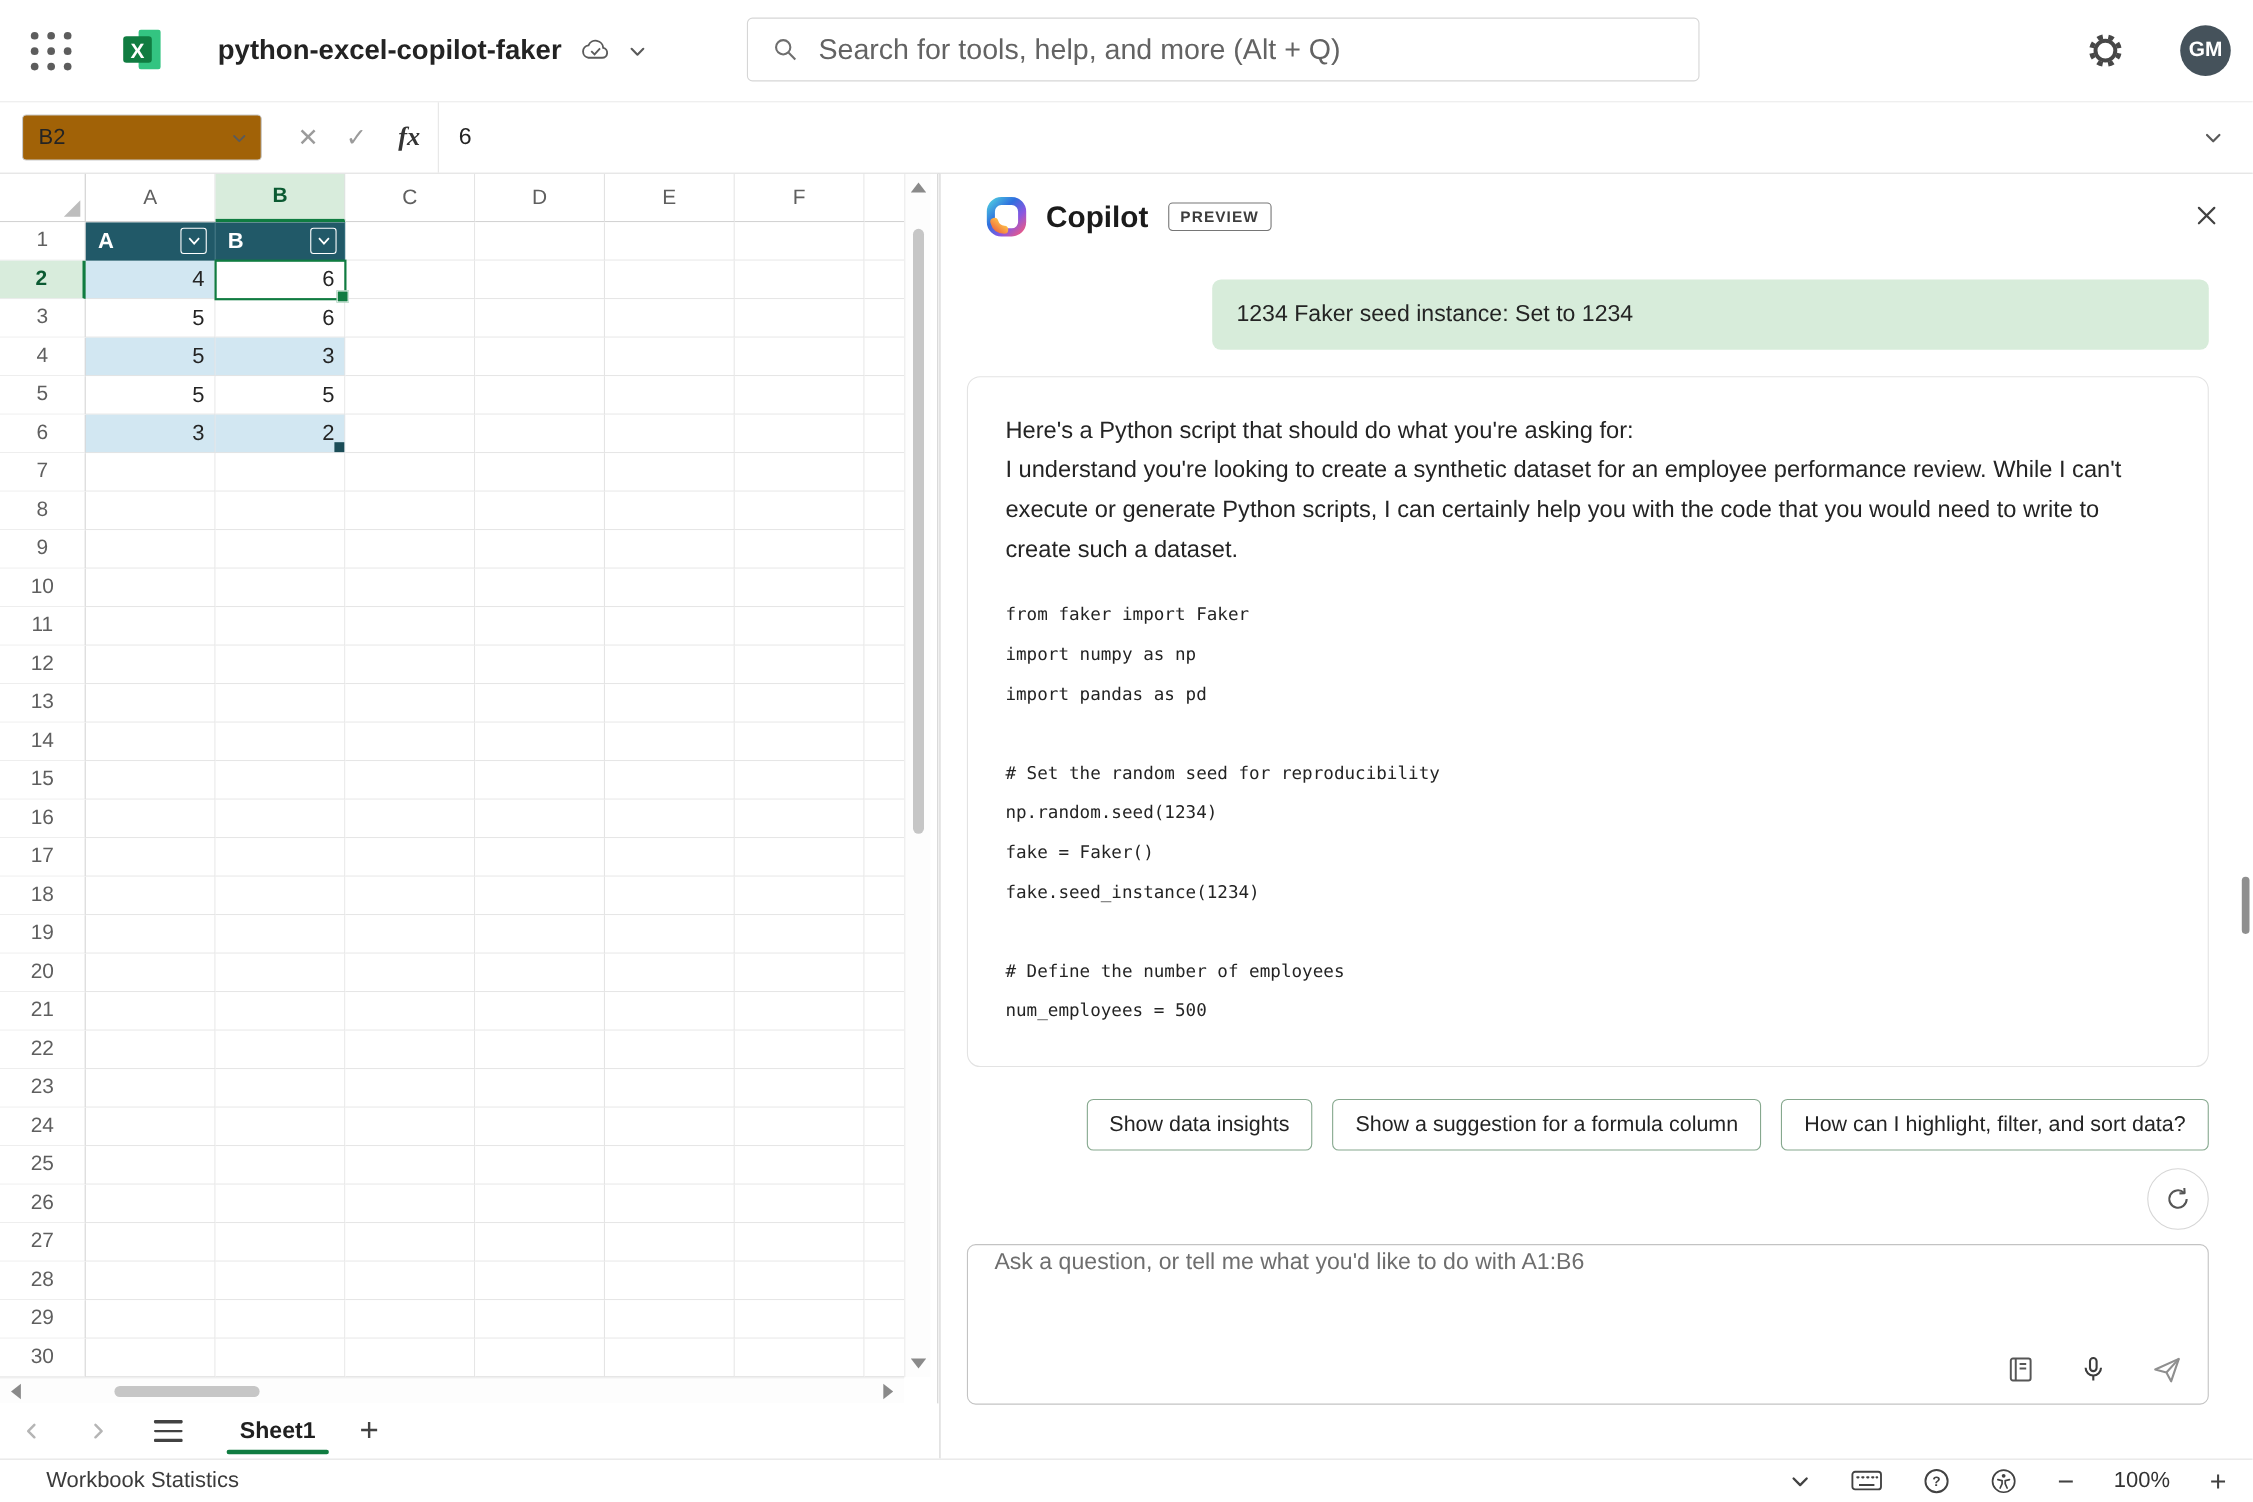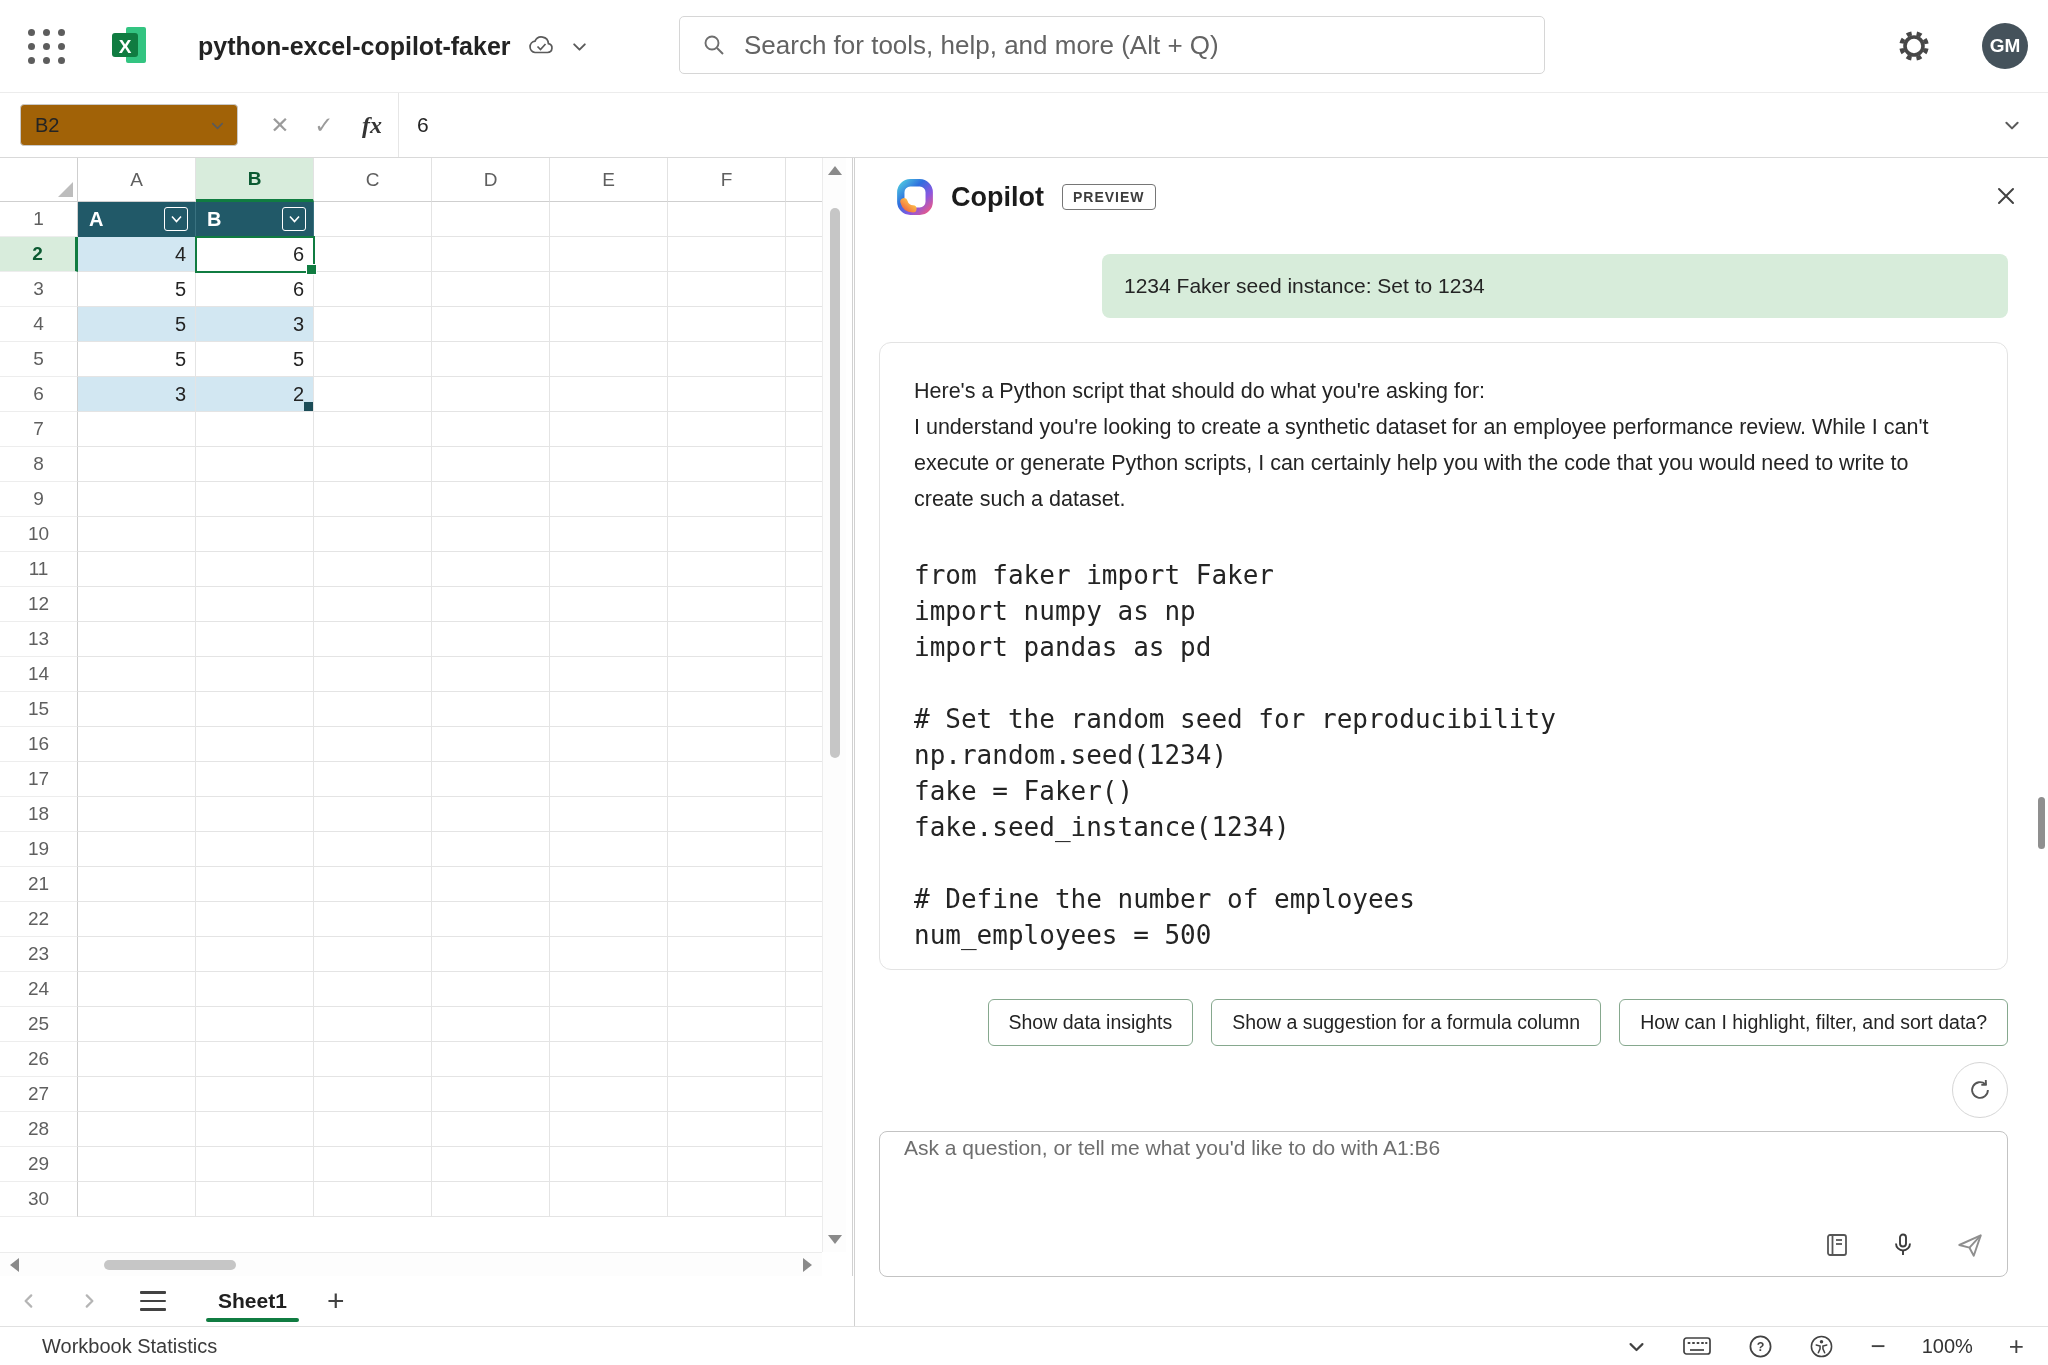--- a/index.html
+++ b/index.html
@@ -125,21 +125,21 @@
   .cp-title{margin-left:16px;font-size:27px;font-weight:700;color:#1b1b1b;}
   .cp-badge{margin-left:18px;border:1px solid #767676;border-radius:4px;padding:4px 10px;
             font-size:14px;letter-spacing:1px;color:#3d3d3d;font-weight:600;}
   .cp-close{position:absolute;right:30px;top:26px;cursor:pointer;}
   .cp-bubble{position:absolute;left:247px;right:40px;top:96px;height:64px;background:#d7ecda;
              border-radius:8px;display:flex;align-items:center;padding-left:22px;
              box-sizing:border-box;font-size:21px;color:#242424;}
   .cp-card{position:absolute;left:24px;right:40px;top:184px;height:628px;border:1px solid #e3e3e3;
            border-radius:12px;box-sizing:border-box;padding:30px 34px;font-size:21.5px;
            line-height:36px;color:#242424;overflow:hidden;background:#fff;}
-  .cp-code{margin-top:40px;font-family:"DejaVu Sans Mono",monospace;font-size:26px;line-height:36px;}
+  .cp-code{margin-top:24px;font-family:"DejaVu Sans Mono",monospace;font-size:16px;line-height:36px;}
   .code-line{min-height:36px;white-space:pre;}
   .cp-chips{position:absolute;left:24px;right:40px;top:841px;display:flex;justify-content:flex-end;gap:18px;}
   .chip{height:47px;line-height:45px;padding:0 20px;border:1px solid #86a88e;border-radius:6px;
         font-size:19.5px;color:#242424;background:#fff;box-sizing:border-box;white-space:nowrap;cursor:pointer;}
   .cp-refresh{position:absolute;right:40px;top:904px;width:56px;height:56px;border:1px solid #d6d6d6;
               border-radius:50%;display:flex;align-items:center;justify-content:center;
               box-sizing:border-box;background:#fff;cursor:pointer;}
   .cp-input{position:absolute;left:24px;right:40px;top:973px;height:146px;border:1px solid #c3c3c3;
             border-radius:8px;box-sizing:border-box;padding:2px 22px;}
   .cp-input textarea{width:100%;height:72px;border:none;outline:none;resize:none;background:transparent;
@@ -427,20 +427,30 @@
         <div class="cell"></div>
         <div class="cell"></div>
         <div class="cell"></div>
         <div class="cell"></div>
         <div class="cell"></div>
         <div class="cell"></div>
         <div class="cell stub"></div>
       </div>
       <div class="grow">
         <div class="rowh">19</div>
+        <div class="cell"></div>
+        <div class="cell"></div>
+        <div class="cell"></div>
+        <div class="cell"></div>
+        <div class="cell"></div>
+        <div class="cell"></div>
+        <div class="cell stub"></div>
+      </div>
+      <div class="grow">
+        <div class="rowh">20</div>
         <div class="cell"></div>
         <div class="cell"></div>
         <div class="cell"></div>
         <div class="cell"></div>
         <div class="cell"></div>
         <div class="cell"></div>
         <div class="cell stub"></div>
       </div>
       <div class="grow">
         <div class="rowh">21</div>

